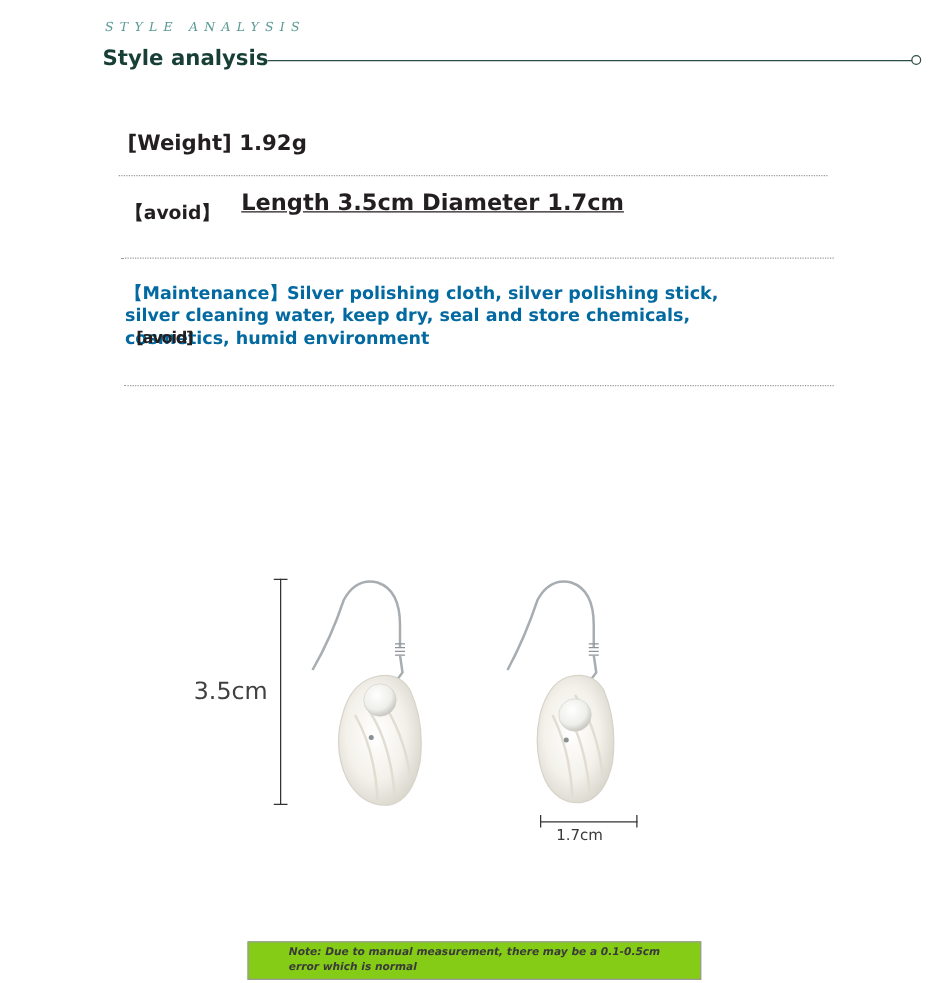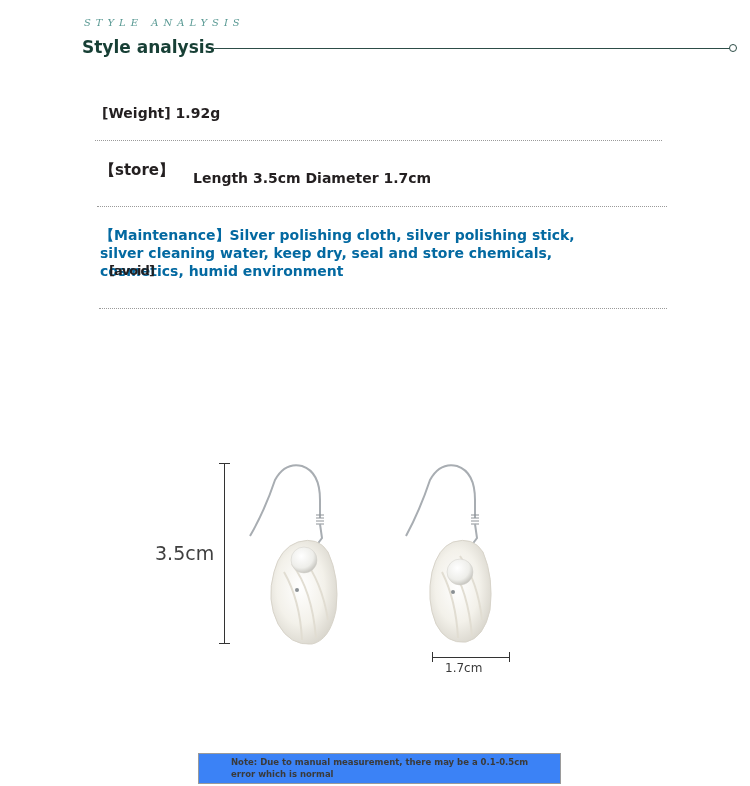--- a/index.html
+++ b/index.html
@@ -3,23 +3,23 @@
 <meta charset="utf-8">
 <style>
   html, body { margin:0; padding:0; background:#ffffff; }
   body { width:750px; height:786px; position:relative; overflow:hidden; font-family:"DejaVu Sans", sans-serif; color:#231f20; }
   .eyebrow { position:absolute; left:84px; top:17px; font-family:"DejaVu Serif", serif; font-style:italic; font-size:10px; letter-spacing:5px; color:#5a9a94; text-transform:uppercase; }
   .title { position:absolute; left:82px; top:37px; font-family:"DejaVu Sans", sans-serif; font-weight:bold; font-size:17px; color:#173f35; }
   .title-line { position:absolute; left:214px; top:48px; width:516px; height:1px; background:#2d4d47; }
   .title-dot { position:absolute; left:729px; top:44px; width:6px; height:6px; border:1px solid #2d4d47; border-radius:50%; background:#fff; }
 
   .row-text { position:absolute; font-weight:bold; color:#231f20; white-space:nowrap; }
-  .weight { left:102px; top:105px; font-size:14px; }
+  .weight { left:102px; top:105px; font-size:17px; }
   .size-label { left:100px; top:161px; font-size:15px; }
-  .size-value { left:193px; top:170px; font-size:14px; }
+  .size-value { left:193px; top:152px; font-size:18px;text-decoration:underline; }
   .maint { position:absolute; left:100px; top:226px; width:520px; font-size:14px; font-weight:bold; line-height:18px; color:#0369a1; }
   .overlay-avoid { position:absolute; left:109px; top:263px; font-size:13px; font-weight:bold; color:#231f20; letter-spacing:-1px; }
 
   .dotline { position:absolute; height:0; border-top:1px dotted #9a9a9a; }
   .d1 { left:95px; top:140px; width:567px; }
   .d2 { left:97px; top:206px; width:570px; }
   .d3 { left:99px; top:308px; width:568px; }
 
   .vert-measure { position:absolute; left:224px; top:463px; width:1px; height:181px; background:#333; }
   .vm-cap-top { position:absolute; left:219px; top:463px; width:11px; height:1px; background:#333; }
@@ -28,35 +28,35 @@
 
   .hor-measure { position:absolute; left:432px; top:657px; width:78px; height:1px; background:#333; }
   .hm-cap-l { position:absolute; left:432px; top:652px; width:1px; height:10px; background:#333; }
   .hm-cap-r { position:absolute; left:509px; top:652px; width:1px; height:10px; background:#333; }
   .hm-label { position:absolute; left:445px; top:661px; font-size:12px; color:#3a3a3a; }
 
   .earring { position:absolute; }
   .e1 { left:240px; top:460px; }
   .e2 { left:398px; top:460px; }
 
-  .note-box { position:absolute; left:198px; top:753px; width:361px; height:29px; border:1px solid #9a9a9a; background:#3b82f6; }
+  .note-box { position:absolute; left:198px; top:753px; width:361px; height:29px; border:1px solid #9a9a9a; background:#84cc16;font-style:italic; }
   .note-text { position:absolute; left:32px; top:2px; width:310px; font-size:8.5px; font-weight:bold; line-height:12px; color:#3a3a3a; }
 </style>
 </head>
 <body>
 
 <div class="eyebrow">Style analysis</div>
 <div class="title">Style analysis</div>
 <div class="title-line"></div>
 <div class="title-dot"></div>
 
 <div class="row-text weight">[Weight] 1.92g</div>
 <div class="dotline d1"></div>
 
-<div class="row-text size-label">【store】</div>
+<div class="row-text size-label">【avoid】</div>
 <div class="row-text size-value">Length 3.5cm Diameter 1.7cm</div>
 <div class="dotline d2"></div>
 
 <div class="maint">【Maintenance】Silver polishing cloth, silver polishing stick, silver cleaning water, keep dry, seal and store chemicals, cosmetics, humid environment</div>
 <div class="overlay-avoid">[avoid]</div>
 <div class="dotline d3"></div>
 
 <div class="vert-measure"></div>
 <div class="vm-cap-top"></div>
 <div class="vm-cap-bot"></div>

